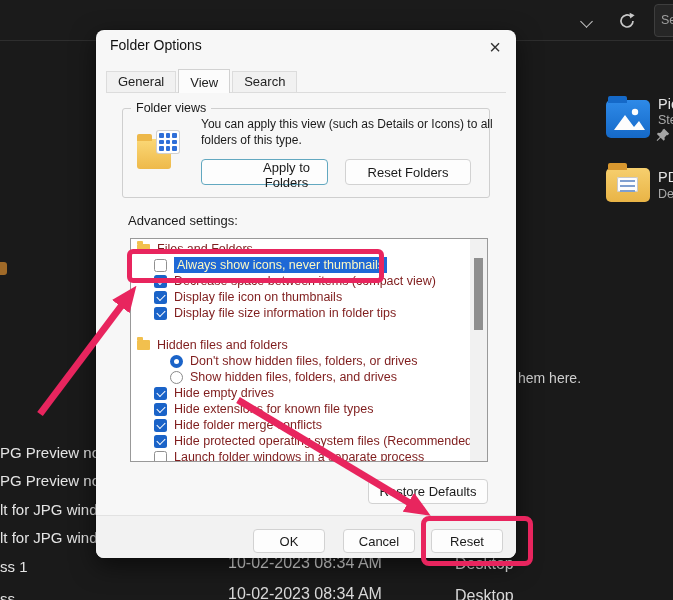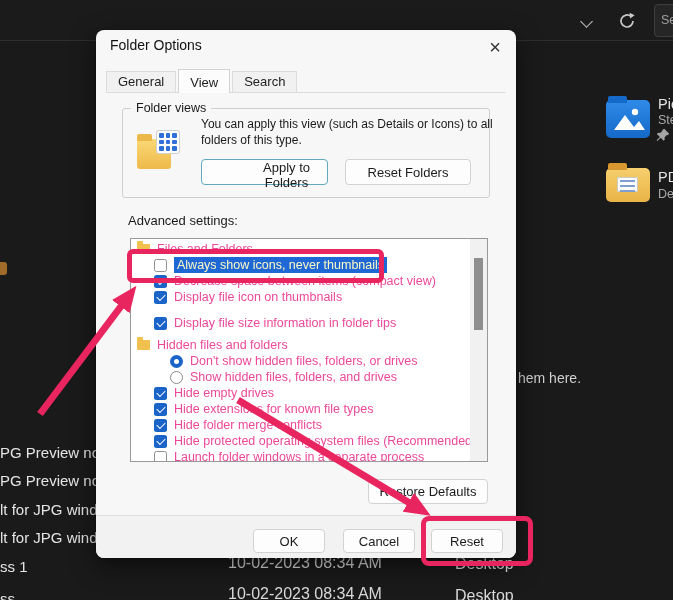--- a/index.html
+++ b/index.html
@@ -78,21 +78,21 @@
   .type-check{padding-left:22px;gap:7px;}
   .type-radio{padding-left:38px;gap:7px;}
   .cb{position:relative;width:13px;height:13px;border-radius:2.5px;flex:none;}
   .cb.off{background:#fff;border:1px solid #909090;}
   .cb.on{background:var(--color-accent_blue);}
   .cb.on::after{content:"";position:absolute;left:3px;top:3px;width:7px;height:4px;border-left:1.8px solid #fff;border-bottom:1.8px solid #fff;transform:rotate(-45deg);}
   .rb{position:relative;width:13px;height:13px;border-radius:50%;flex:none;}
   .rb.off{background:#fff;border:1px solid #8a8a8a;}
   .rb.on{background:var(--color-accent_blue);}
   .rb.on::after{content:"";position:absolute;left:4px;top:4px;width:5px;height:5px;background:#fff;border-radius:50%;}
-  .adv-text{color:#ec4899;}
+  .adv-text{color:#7f1d1d;}
   .adv-row .selected-label{background:var(--color-selection_blue);color:#fef9c3;padding:1px 3px;}
 
   .restore-btn{position:absolute;left:272px;top:449px;width:120px;height:25px;}
   .footer{position:absolute;left:0;top:485px;width:420px;height:43px;background:#f2f2f2;border-top:1px solid #e2e2e2;border-radius:0 0 8px 8px;}
   .ok-btn{position:absolute;left:157px;top:13px;width:72px;height:24px;}
   .cancel-btn{position:absolute;left:247px;top:13px;width:72px;height:24px;}
   .apply-btn{position:absolute;left:335px;top:13px;width:72px;height:24px;}
 
   
   .anno{z-index:50;pointer-events:none;}
@@ -204,21 +204,21 @@
         <span class="adv-text selected-label">Always show icons, never thumbnails</span>
       </div>
       <div class="adv-row type-check" style="top:34px;">
         <span class="cb on"></span>
         <span class="adv-text">Decrease space between items (compact view)</span>
       </div>
       <div class="adv-row type-check" style="top:50px;">
         <span class="cb on"></span>
         <span class="adv-text">Display file icon on thumbnails</span>
       </div>
-      <div class="adv-row type-check" style="top:76px;">
+      <div class="adv-row type-check" style="top:66px;">
         <span class="cb on"></span>
         <span class="adv-text">Display file size information in folder tips</span>
       </div>
       <div class="adv-row type-group" style="top:98px;">
         <span class="mini-folder"></span>
         <span class="adv-text">Hidden files and folders</span>
       </div>
       <div class="adv-row type-radio" style="top:114px;">
         <span class="rb on"></span>
         <span class="adv-text">Don't show hidden files, folders, or drives</span>

